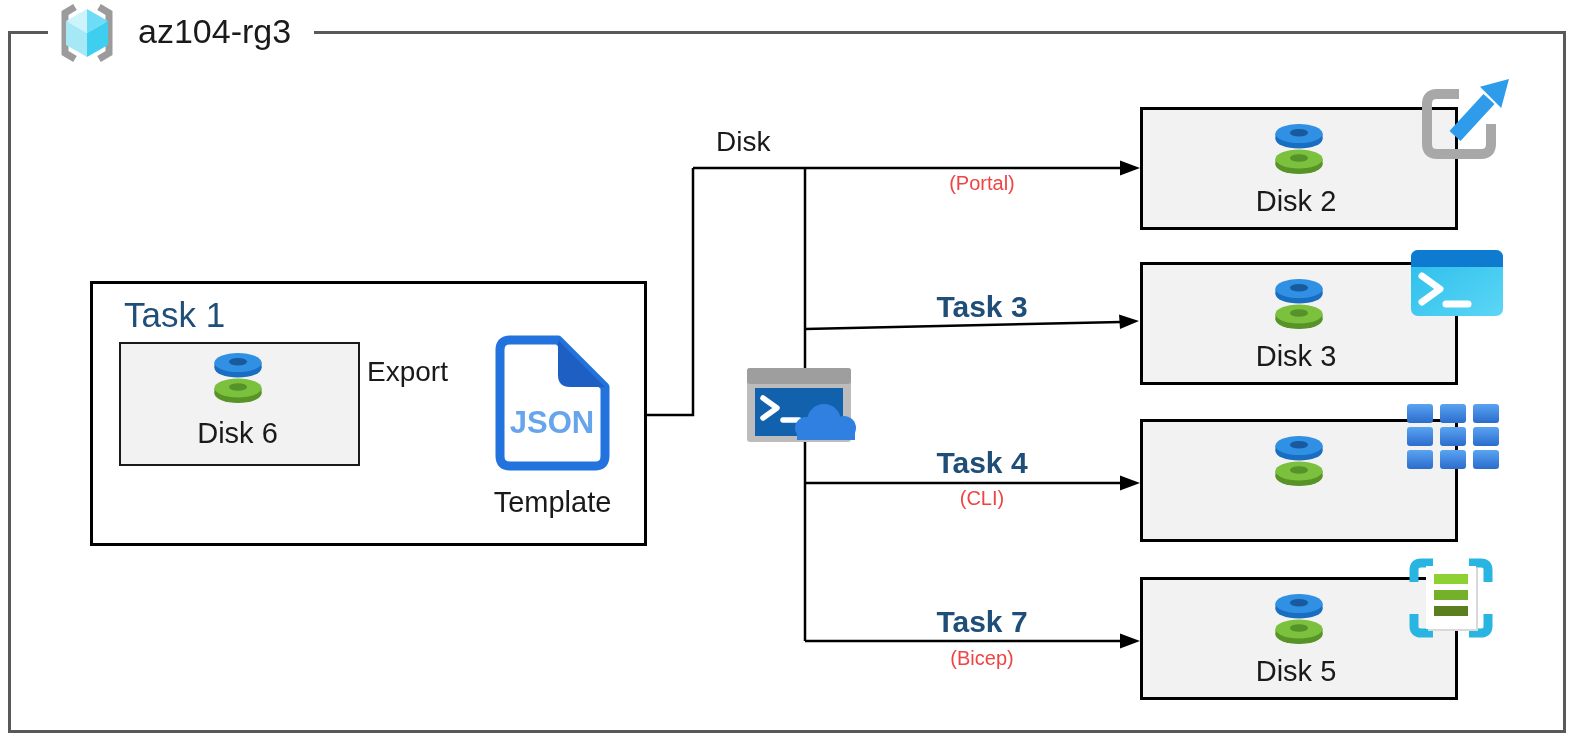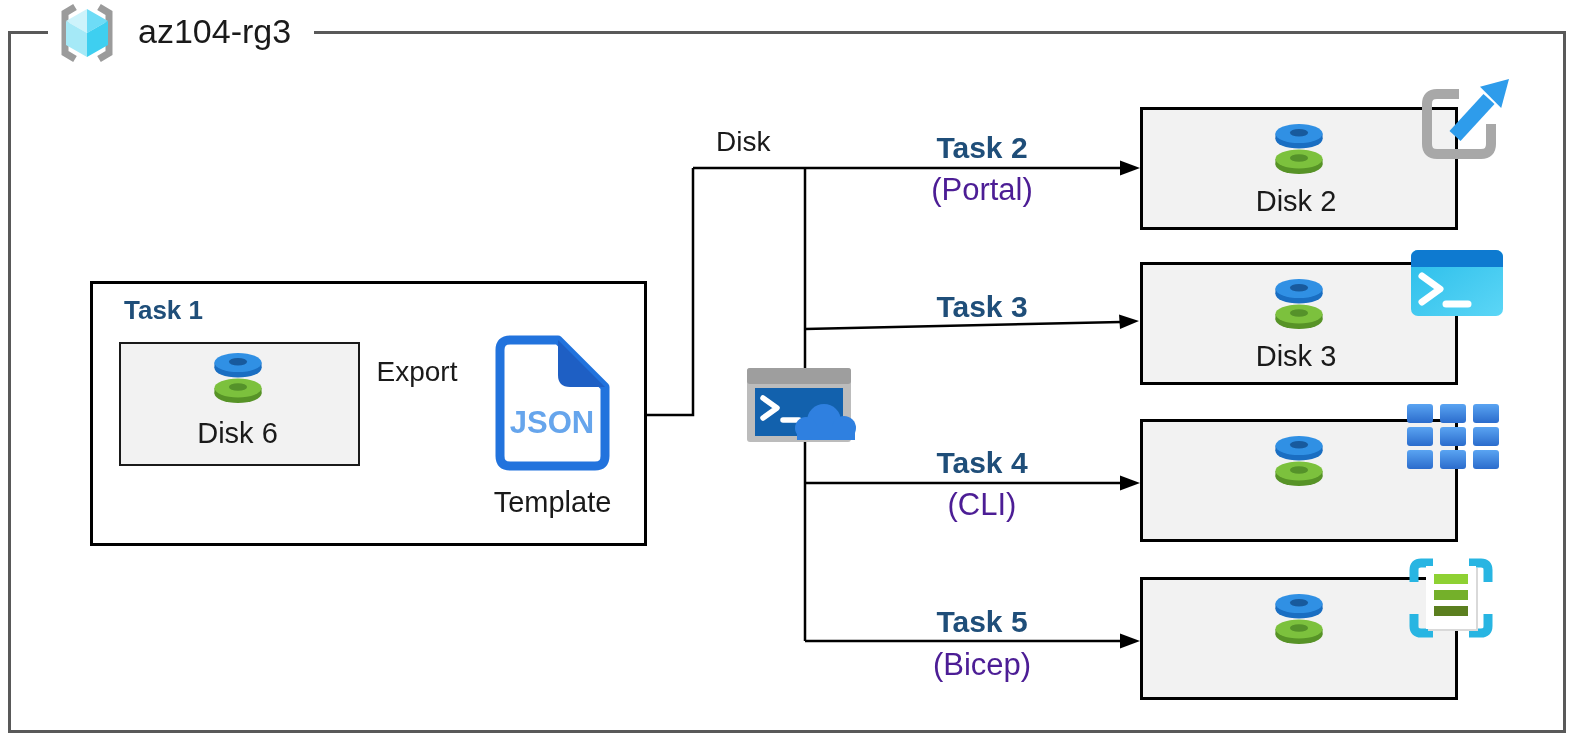--- a/index.html
+++ b/index.html
@@ -7,27 +7,27 @@
     position:relative;width:1572px;height:737px;background:#fff;overflow:hidden;
     font-family:"Liberation Sans","DejaVu Sans",sans-serif;color:#1a1a1a;
   }
   .abs{position:absolute;}
   
   .outer-frame{left:8px;top:31px;width:1552px;height:696px;border:3px solid #595959;z-index:0;}
   .frame-gap{left:48px;top:27px;width:266px;height:11px;background:#fff;z-index:1;}
   .rg-title{left:138px;top:13px;font-size:34px;line-height:1.1;color:#1a1a1a;z-index:2;white-space:nowrap;}
   
   .task1-box{left:90px;top:281px;width:551px;height:259px;border:3px solid #000;background:#fff;z-index:2;}
-  .task1-title{left:124px;top:295px;font-size:26px;font-weight:bold;color:#1f4e79;z-index:4;white-space:nowrap;}
+  .task1-title{left:124px;top:295px;font-size:35px;font-weight:normal;color:#1f4e79;z-index:4;white-space:nowrap;}
   .disk1-box{left:119px;top:342px;width:237px;height:120px;border:2px solid #1a1a1a;background:#f2f2f2;z-index:2;}
   .disk-box{width:312px;height:117px;border:3px solid #000;background:#f2f2f2;z-index:2;}
   .disk-label{font-size:29px;color:#1a1a1a;text-align:center;z-index:4;}
   .plain-label{font-size:28px;color:#1a1a1a;z-index:4;white-space:nowrap;}
   .task-label{font-size:30px;font-weight:bold;color:#1f4e79;text-align:center;width:300px;z-index:4;}
-  .method-label{font-size:31px;color:#4c1d95;text-align:center;width:300px;z-index:4;}
+  .method-label{font-size:20px;color:#ef4444;text-align:center;width:300px;z-index:4;}
   .template-label{left:480px;top:486px;width:145px;text-align:center;font-size:29px;z-index:4;}
   .icon{z-index:3;}
   .conn{position:absolute;left:0;top:0;z-index:1;}
 </style>
 </head>
 <body>
 
 <div id="canvas">
 
   <svg width="0" height="0" style="position:absolute">
@@ -87,21 +87,21 @@
   <div class="abs rg-title">az104-rg3</div>
 
   <div class="abs task1-box"></div>
   <div class="abs task1-title">Task 1</div>
   <div class="abs disk1-box"></div>
   <svg class="abs icon" style="left:205px;top:349px" width="66" height="58" viewBox="0 0 72 64">
       <use href="#disk-sym"></use>
     </svg>
   <div class="abs disk-label" style="left:120px;top:417px;width:235px">Disk 6</div>
 
-  <div class="abs plain-label" style="left:367px;top:356px;width:100px;text-align:center">Export</div>
+  <div class="abs plain-label" style="left:367px;top:356px;width:100px;">Export</div>
 
   <svg class="abs icon" style="left:494px;top:335px" width="116" height="136" viewBox="0 0 116 136">
     <path d="M16,5 H64 L111,52 V121 Q111,131 101,131 H16 Q6,131 6,121 V15 Q6,5 16,5 Z" fill="#ffffff" stroke="#2273dd" stroke-width="9" stroke-linejoin="round"></path>
     <path d="M64,5 L111,52 L76,52 Q64,52 64,40 Z" fill="#1e5fc4"></path>
     <text x="58" y="98" text-anchor="middle" font-size="31" font-weight="bold" fill="#66a5ec" font-family="Liberation Sans, sans-serif">JSON</text>
   </svg>
   <div class="abs template-label">Template</div>
 
   <div class="abs plain-label" style="left:716px;top:126px">Disk</div>
 
@@ -112,26 +112,25 @@
     <path d="M18,34 L32,44 L18,54" stroke="#fff" stroke-width="5.5" fill="none" stroke-linecap="round" stroke-linejoin="round"></path>
     <line x1="38" y1="56" x2="54" y2="56" stroke="#fff" stroke-width="5.5" stroke-linecap="round"></line>
     <g fill="#2f80e0">
       <circle cx="79" cy="57" r="17"></circle>
       <circle cx="61" cy="64" r="11"></circle>
       <circle cx="99" cy="64" r="12"></circle>
       <rect x="52" y="62" width="58" height="14"></rect>
     </g>
   </svg>
 
-  <div class="abs task-label" style="left:832px;top:131px">Task 2</div>
   <div class="abs method-label" style="left:832px;top:172px">(Portal)</div>
   <div class="abs task-label" style="left:832px;top:290px">Task 3</div>
   <div class="abs task-label" style="left:832px;top:446px">Task 4</div>
   <div class="abs method-label" style="left:832px;top:487px">(CLI)</div>
-  <div class="abs task-label" style="left:832px;top:605px">Task 5</div>
+  <div class="abs task-label" style="left:832px;top:605px">Task 7</div>
   <div class="abs method-label" style="left:832px;top:647px">(Bicep)</div>
 
   <div class="abs disk-box" style="left:1140px;top:107px"></div>
   <svg class="abs icon" style="left:1266px;top:120px" width="66" height="58" viewBox="0 0 72 64">
       <use href="#disk-sym"></use>
     </svg>
   <div class="abs disk-label" style="left:1140px;top:185px;width:312px">Disk 2</div>
   <svg class="abs icon" style="left:1417px;top:68px" width="98" height="92" viewBox="0 0 98 92">
     <path d="M42,26 L20,26 Q10,26 10,36 L10,76 Q10,86 20,86 L64,86 Q74,86 74,76 L74,56" stroke="#a8a8a8" stroke-width="10" fill="none"></path>
     <line x1="38" y1="68" x2="72" y2="31" stroke="#2e9ceb" stroke-width="15"></line>
@@ -166,20 +165,21 @@
       <rect x="0" y="46" width="26" height="19" rx="3"></rect>
         <rect x="33" y="46" width="26" height="19" rx="3"></rect>
         <rect x="66" y="46" width="26" height="19" rx="3"></rect>
     </g>
   </svg>
 
   <div class="abs disk-box" style="left:1140px;top:577px"></div>
   <svg class="abs icon" style="left:1266px;top:590px" width="66" height="58" viewBox="0 0 72 64">
       <use href="#disk-sym"></use>
     </svg>
+  <div class="abs disk-label" style="left:1140px;top:655px;width:312px">Disk 5</div>
   <svg class="abs icon" style="left:1409px;top:558px" width="84" height="80" viewBox="0 0 84 80">
     <g stroke="#28b5e2" stroke-width="9" fill="none" stroke-linejoin="round">
       <path d="M5,24 L5,12 Q5,5 12,5 L24,5"></path>
       <path d="M60,5 L72,5 Q79,5 79,12 L79,24"></path>
       <path d="M79,56 L79,68 Q79,75 72,75 L60,75"></path>
       <path d="M24,75 L12,75 Q5,75 5,68 L5,56"></path>
     </g>
     <rect x="19" y="10" width="50" height="63" fill="#d9d9d9"></rect>
     <rect x="17" y="8" width="50" height="63" fill="#ffffff"></rect>
     <rect x="25" y="16" width="34" height="10" fill="#8ed133"></rect>

